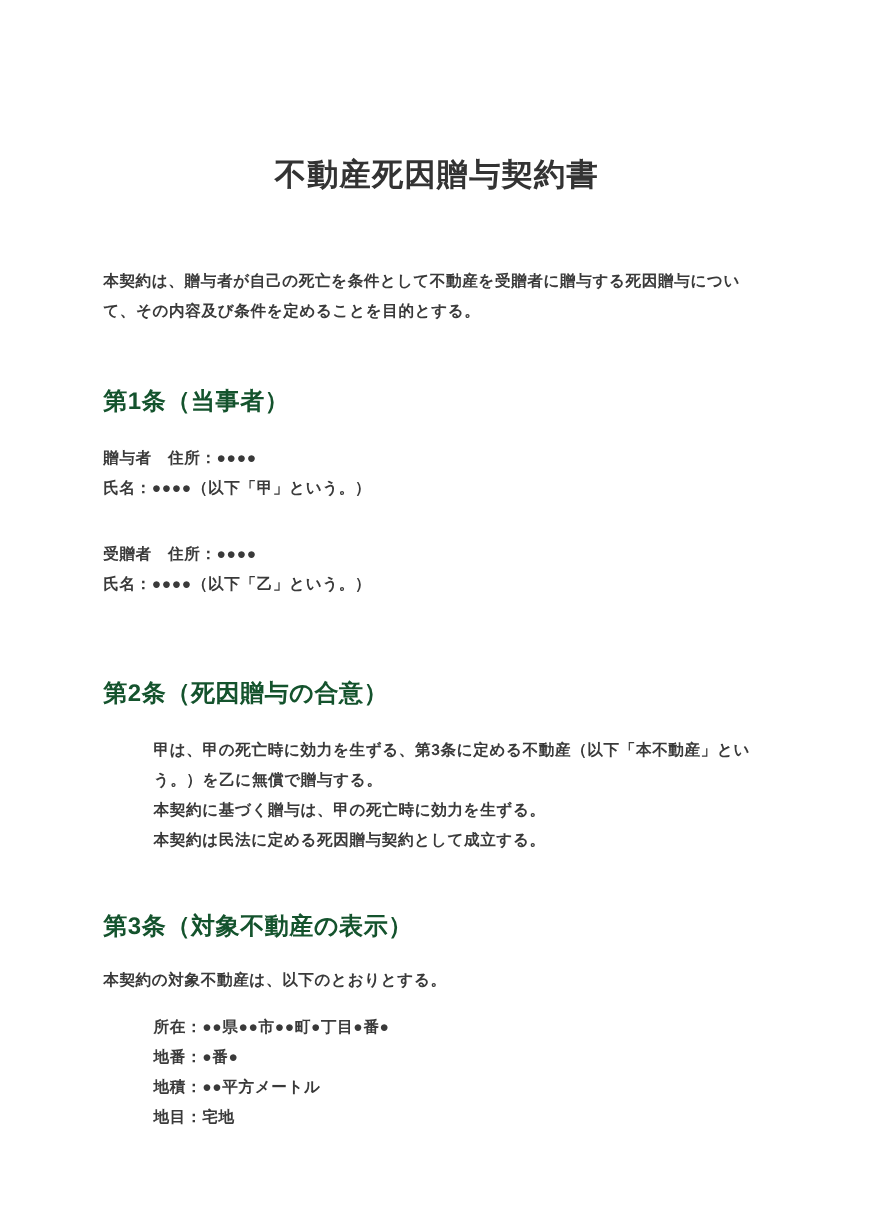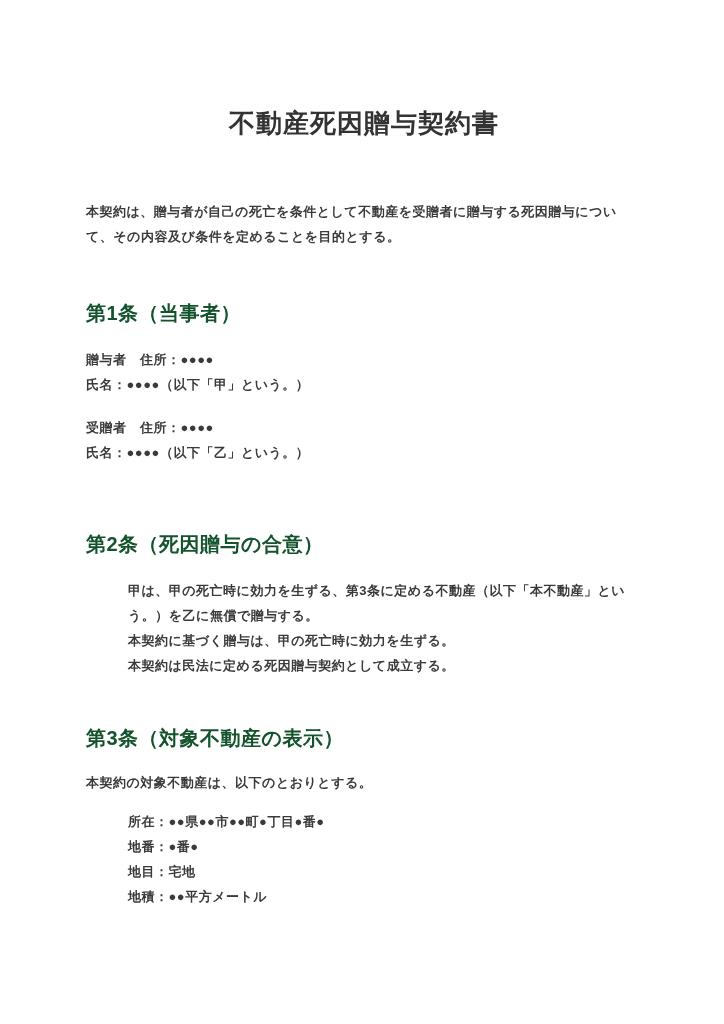--- a/index.html
+++ b/index.html
@@ -13,21 +13,21 @@
     height: 1024px;
     margin: 0 auto;
     background: #ffffff;
     overflow: hidden;
     font-family: "Liberation Sans", "DejaVu Sans", sans-serif;
     color: #3a3a3a;
     box-sizing: border-box;
   }
   .doc {
     box-sizing: border-box;
-    padding: 88px 82px 0 86px;
+    padding: 110px 82px 0 86px;
   }
   .doc-title {
     text-align: center;
     font-size: 26px;
     line-height: 36px;
     font-weight: 600;
     letter-spacing: 1px;
     color: #333333;
   }
   .body-text {
@@ -44,21 +44,21 @@
     font-size: 20px;
     line-height: 24px;
     font-weight: 700;
     letter-spacing: 0.5px;
     color: #14532d;
   }
   .article-1 .article-heading { margin-top: 52px; }
   .article-2 .article-heading { margin-top: 67px; }
   .article-3 .article-heading { margin-top: 48px; }
   .party-block { margin-top: 22px; }
-  .party-block + .party-block { margin-top: 18px; }
+  .party-block + .party-block { margin-top: 30px; }
   .party-line { }
   .clause-block {
     margin-top: 22px;
     margin-left: 42px;
     width: 510px;
   }
   .lead-line { margin-top: 20px; }
   .property-block {
     margin-top: 14px;
     margin-left: 42px;
@@ -99,19 +99,19 @@
     </section>
 
     <section class="article-3">
       <h2 class="article-heading">第3条（対象不動産の表示）</h2>
 
       <p class="body-text lead-line">本契約の対象不動産は、以下のとおりとする。</p>
 
       <div class="body-text property-block">
         <div>所在：●●県●●市●●町●丁目●番●</div>
         <div>地番：●番●</div>
+        <div>地積：●●平方メートル</div>
         <div>地目：宅地</div>
-        <div>地積：●●平方メートル</div>
       </div>
     </section>
 
   </div>
 </div>
 
 </body></html>

